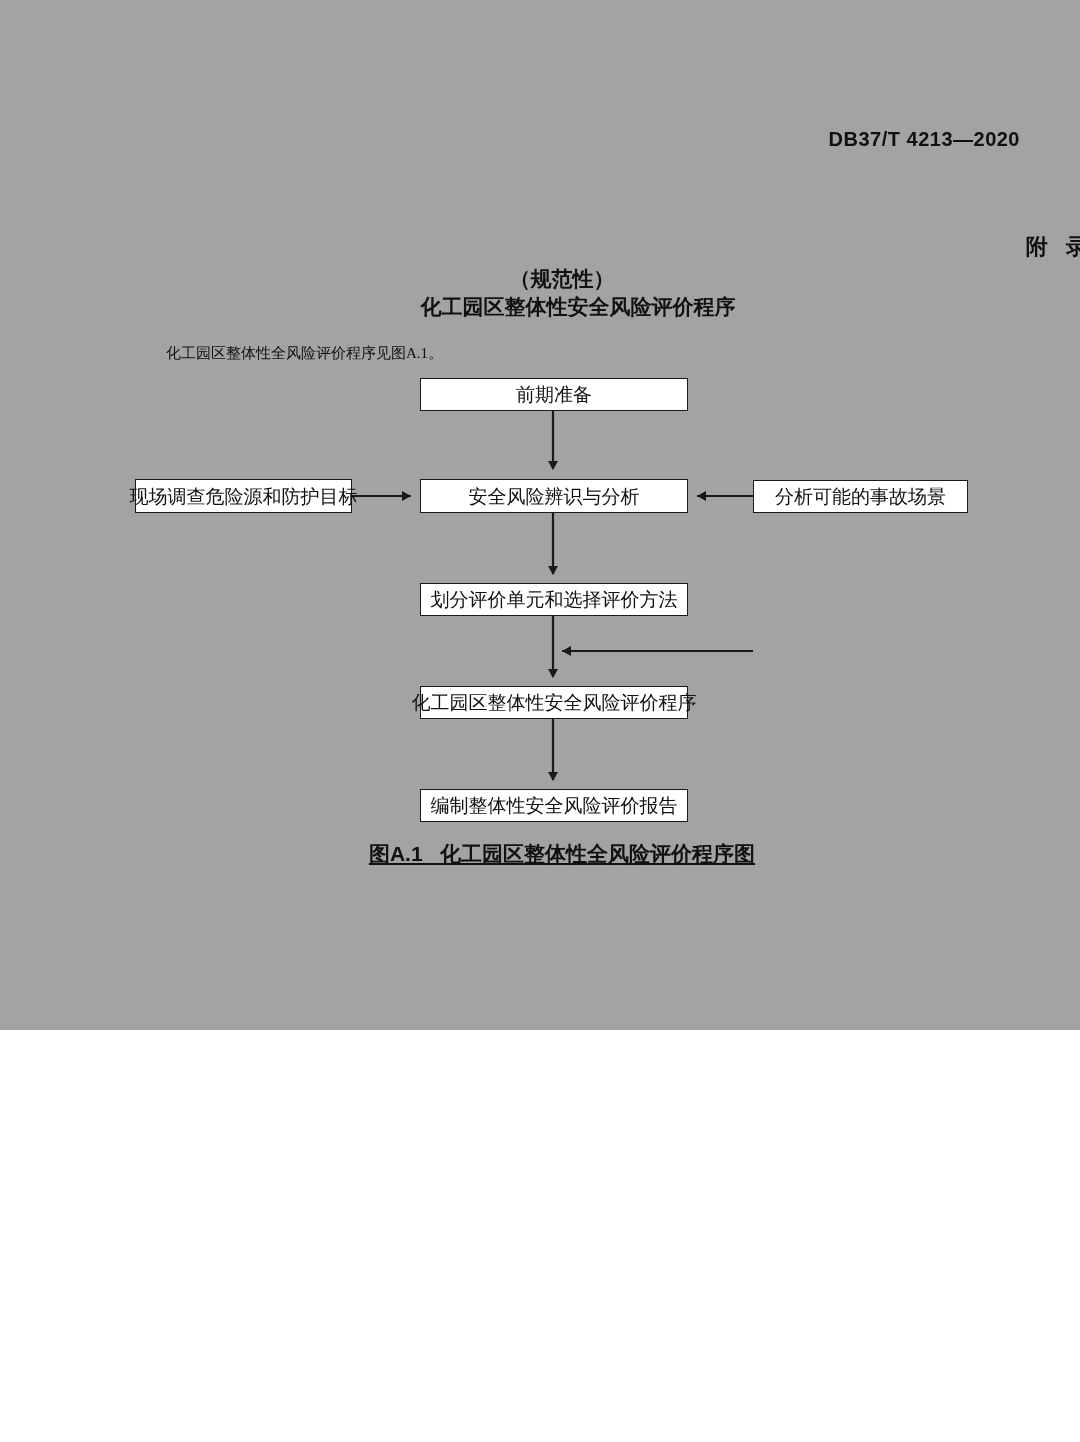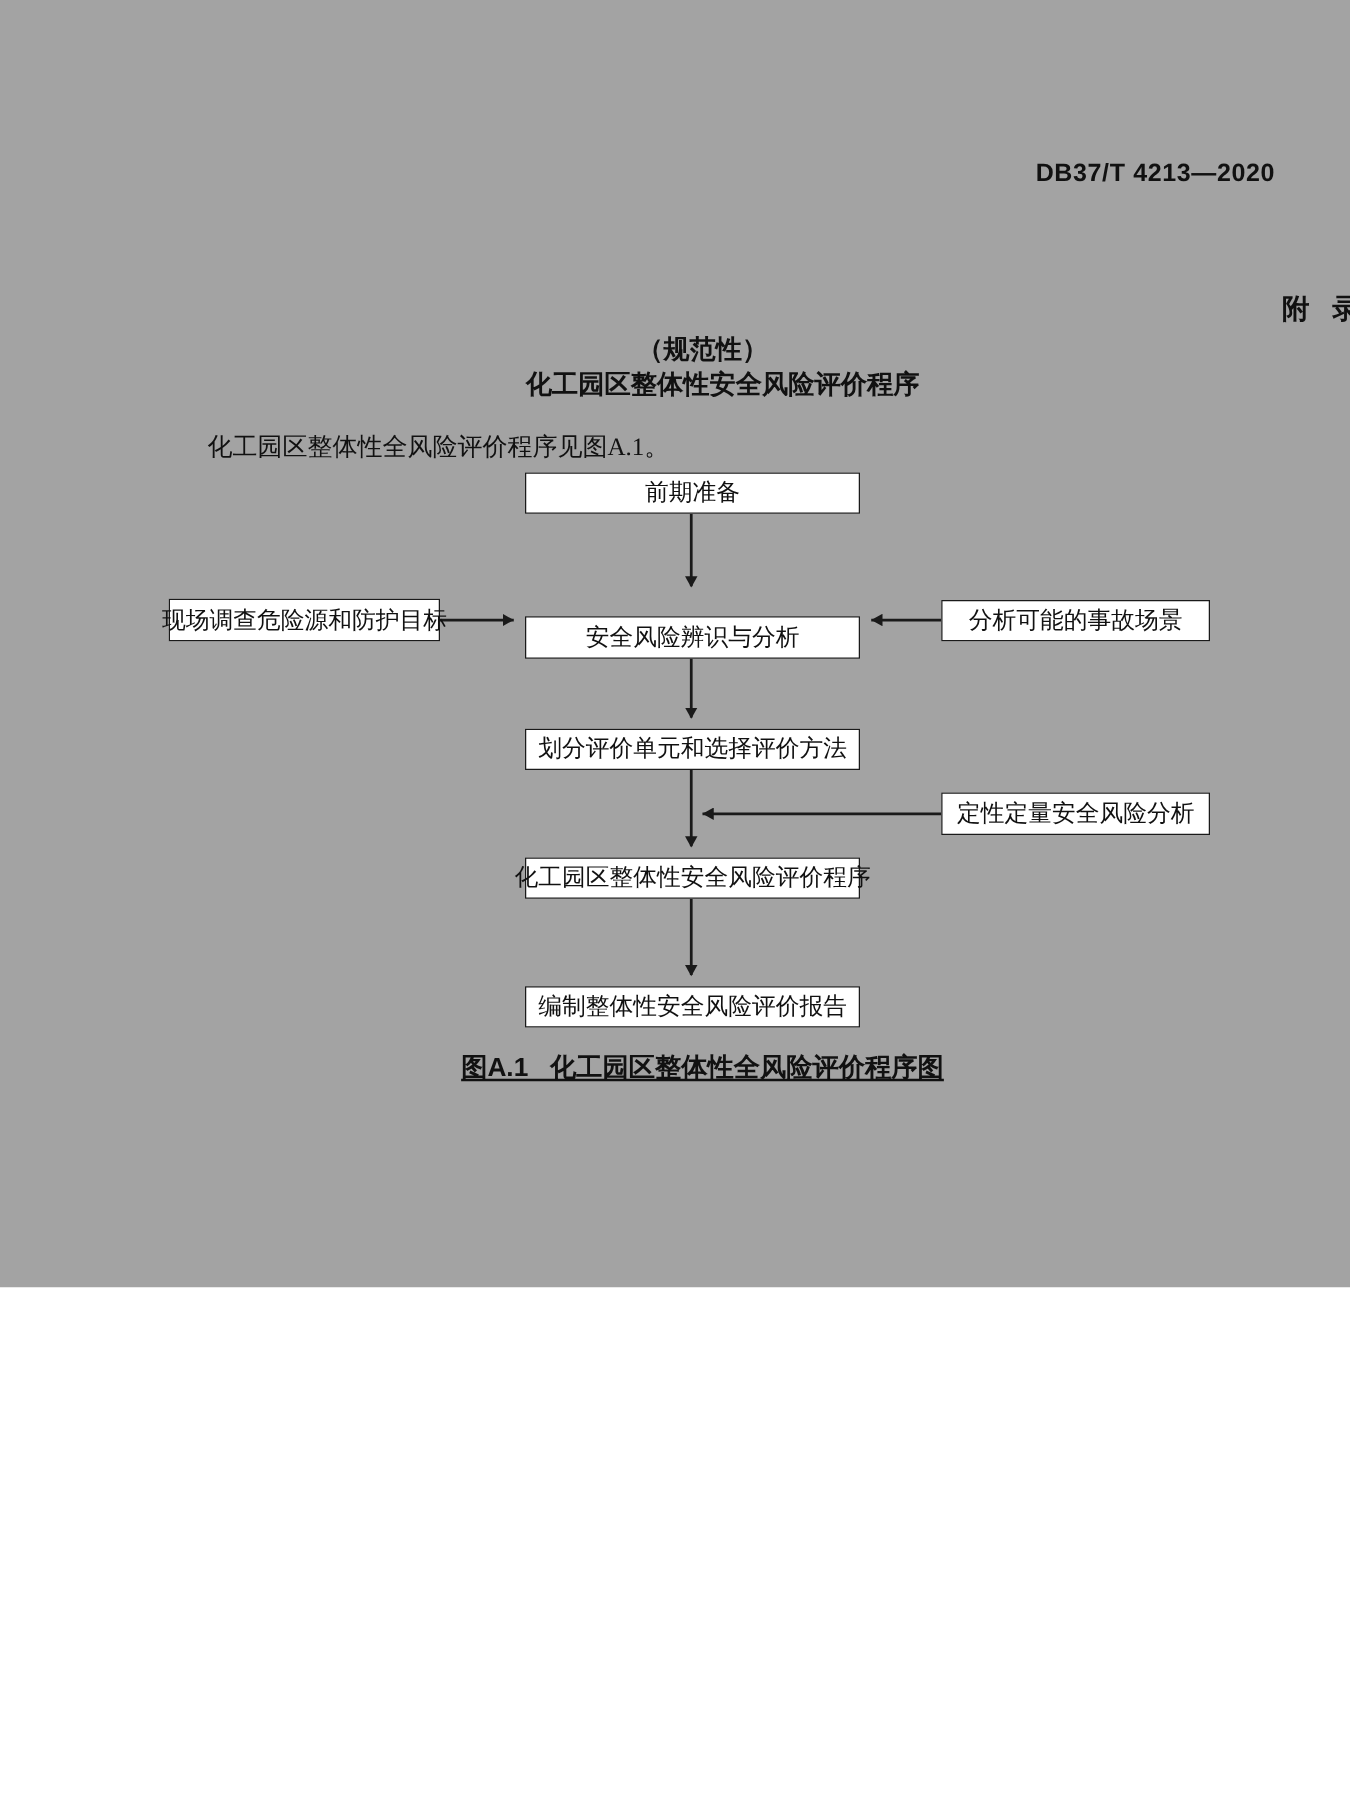--- a/index.html
+++ b/index.html
@@ -70,21 +70,21 @@
     color: #111;
     margin-left: 32px;
   }
 
   
   .body-para {
     position: absolute;
     left: 166px;
     top: 344px;
     font-family: "Liberation Serif", "DejaVu Serif", serif;
-    font-size: 20px;
+    font-size: 15px;
     color: #111;
   }
 
   
   #flowchart {
     position: absolute;
     left: 0;
     top: 0;
     width: 1080px;
     height: 1442px;
@@ -182,27 +182,26 @@
 
     <g>
       <line x1="553" y1="719" x2="553" y2="780" stroke="#1a1a1a" stroke-width="2.2" marker-end="url(#arrow-down)"></line>
     </g>
   </svg>
 
   <div class="fbox" style="left:420px; top:378px; width:268px; height:33px;">前期准备</div>
 
   <div class="fbox" style="left:135px; top:479px; width:217px; height:34px;">现场调查危险源和防护目标</div>
 
-  <div class="fbox" style="left:420px; top:493px; width:268px; height:34px;">安全风险辨识与分析</div>
+  <div class="fbox" style="left:420px; top:479px; width:268px; height:34px;">安全风险辨识与分析</div>
 
   <div class="fbox" style="left:753px; top:480px; width:215px; height:33px;">分析可能的事故场景</div>
 
   <div class="fbox" style="left:420px; top:583px; width:268px; height:33px;">划分评价单元和选择评价方法</div>
 
-  <div class="fbox" style="left:753px; top:634px; width:215px; height:34px;">定性定量安全风险分析</div>
 
   <div class="fbox" style="left:420px; top:686px; width:268px; height:33px;">化工园区整体性安全风险评价程序</div>
 
   <div class="fbox" style="left:420px; top:789px; width:268px; height:33px;">编制整体性安全风险评价报告</div>
 
   <div class="fig-caption">图A.1   化工园区整体性全风险评价程序图</div>
 
   <div class="page-number">7</div>
 
 </div>

